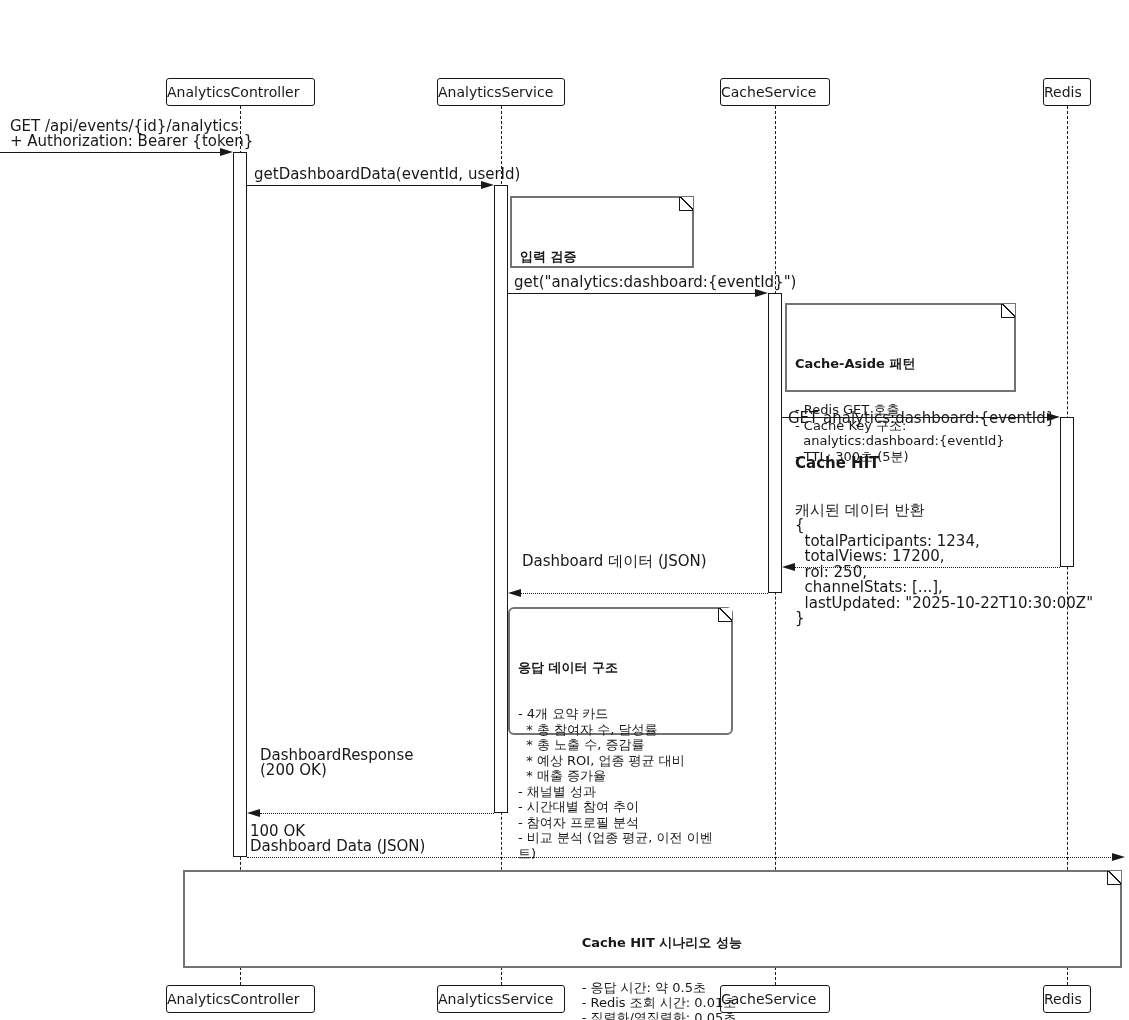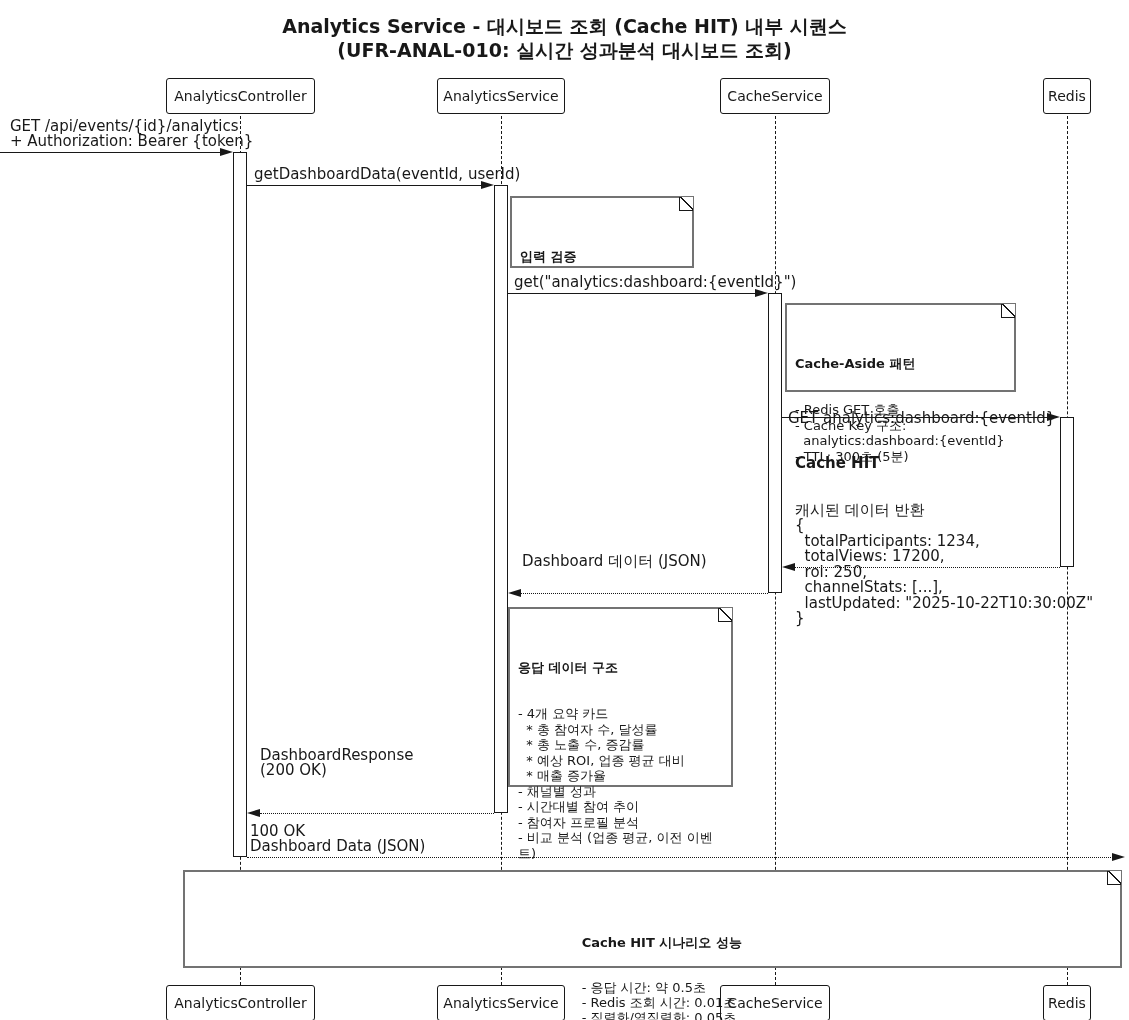--- a/index.html
+++ b/index.html
@@ -1,21 +1,21 @@
 <!DOCTYPE html>
 <html><head>
 <meta charset="utf-8">
 <style>
   html,body{margin:0;padding:0;background:#ffffff;}
   .page{position:relative;width:1129px;height:1020px;background:#fff;
         font-family:"DejaVu Sans","Liberation Sans",sans-serif;color:#181818;overflow:hidden;}
   .title{position:absolute;top:14px;left:0;width:1129px;text-align:center;
          font-weight:bold;font-size:19px;line-height:24px;}
-  .participant{position:absolute;height:36px;background:#fff;border:1px solid #181818;
-         border-radius:3px;display:flex;align-items:center;justify-content:center;
+  .participant{position:absolute;height:28px;background:#fff;border:1px solid #181818;
+         border-radius:3px;display:flex;align-items:center;justify-content:flex-start;
          font-size:14px;z-index:2;box-sizing:border-box;white-space:nowrap;}
   .lifeline{position:absolute;width:0;border-left:1px dashed #181818;z-index:0;}
   .activation{position:absolute;width:14px;background:#fff;border:1px solid #181818;
          box-sizing:border-box;z-index:1;}
   .msg-line{position:absolute;height:0;border-top:1px solid #181818;z-index:3;}
   .msg-line.dotted{border-top:1px dotted #181818;}
   .ah{position:absolute;width:0;height:0;z-index:3;}
   .ah.right{border-left:13px solid #181818;border-top:4px solid transparent;border-bottom:4px solid transparent;}
   .ah.left{border-right:13px solid #181818;border-top:4px solid transparent;border-bottom:4px solid transparent;}
   .msg-label{position:absolute;font-size:15px;line-height:15px;white-space:pre-wrap;z-index:3;}
@@ -26,24 +26,20 @@
         background:linear-gradient(to bottom left,#fff 0,#fff calc(50% - 1px),#181818 calc(50% - 1px),#181818 calc(50% + 0.5px),#fff calc(50% + 0.5px));z-index:2;}
   .bold{font-weight:bold;}
   .center-wrap{text-align:center;padding-left:10px;}
   .center-wrap .inner{display:inline-block;text-align:left;}
 </style>
 </head>
 <body>
 
 <div class="page">
 
-  <div class="title">
-    <div>Analytics Service - 대시보드 조회 (Cache HIT) 내부 시퀀스</div>
-    <div>(UFR-ANAL-010: 실시간 성과분석 대시보드 조회)</div>
-  </div>
 
   <div class="lifeline" style="left:240px;top:106px;height:879px;"></div>
   <div class="lifeline" style="left:501px;top:106px;height:879px;"></div>
   <div class="lifeline" style="left:775px;top:106px;height:879px;"></div>
   <div class="lifeline" style="left:1067px;top:106px;height:879px;"></div>
 
   <div class="participant" style="left:166px;top:78px;width:149px;">
       <span>AnalyticsController</span>
     </div>
   <div class="participant" style="left:437px;top:78px;width:128px;">
@@ -116,21 +112,21 @@
   lastUpdated: "2025-10-22T10:30:00Z"
 }</div>
   </div>
   <div class="msg-line dotted" style="left:795px;top:567px;width:265px;"></div>
   <div class="ah left" style="left:782px;top:563px;"></div>
 
   <div class="msg-label" style="left:522px;top:554px;">Dashboard 데이터 (JSON)</div>
   <div class="msg-line dotted" style="left:521px;top:593px;width:247px;"></div>
   <div class="ah left" style="left:508px;top:589px;"></div>
 
-  <div class="note" style="left:508px;top:607px;width:225px;height:180px;">
+  <div class="note" style="left:508px;top:607px;width:225px;height:128px;border-radius:6px;">
     <div class="fold"></div>
     <div class="bold">응답 데이터 구조</div>
     <div>- 4개 요약 카드
   * 총 참여자 수, 달성률
   * 총 노출 수, 증감률
   * 예상 ROI, 업종 평균 대비
   * 매출 증가율
 - 채널별 성과
 - 시간대별 참여 추이
 - 참여자 프로필 분석

